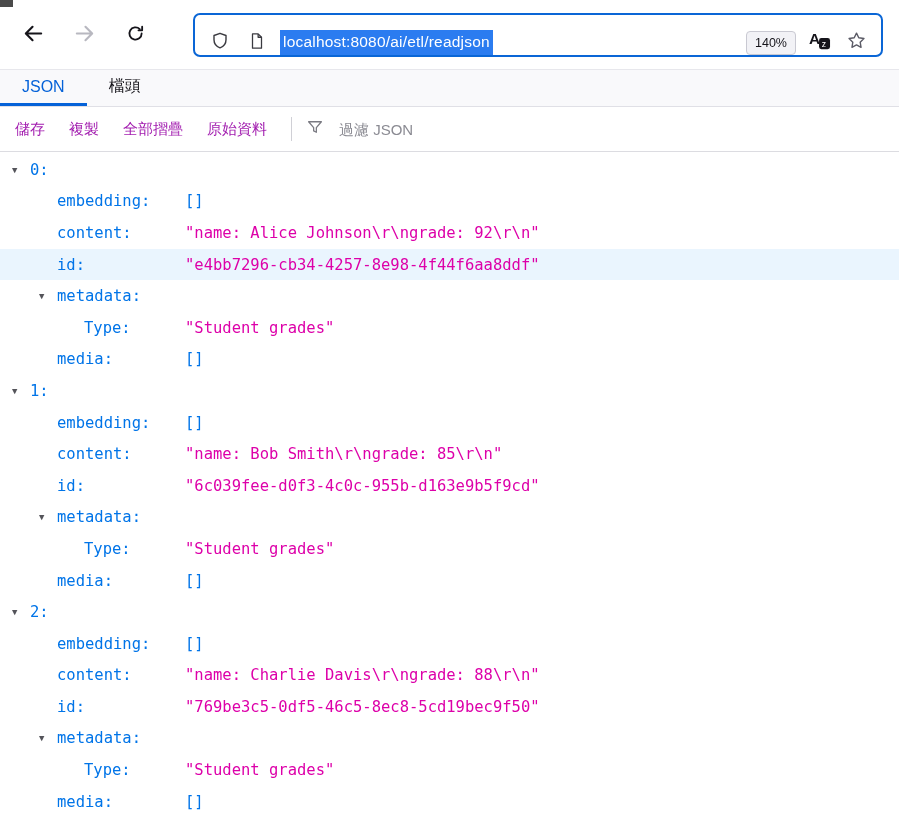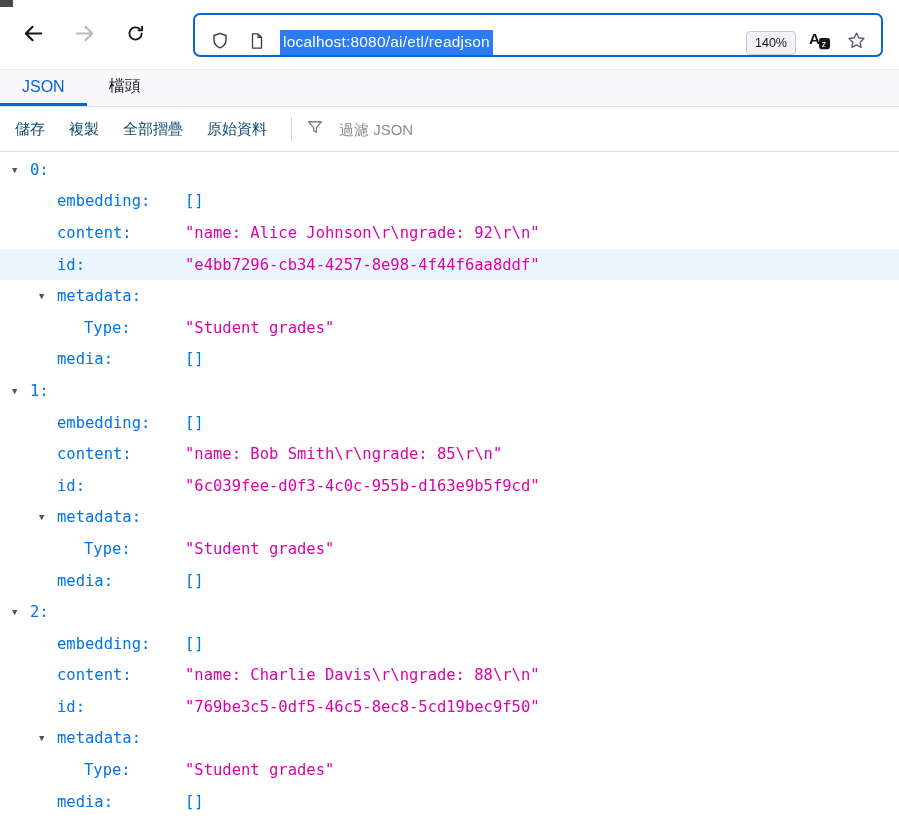--- a/index.html
+++ b/index.html
@@ -25,21 +25,21 @@
 
   
   .tabbar { height:37px; background:#f9f9fb; border-bottom:1px solid #e0e0e6; display:flex; }
   .vtab { display:flex; align-items:center; padding:0 22px; font-size:16px;
           color:#15141a; cursor:pointer; border-bottom:3px solid transparent; }
   .vtab.active { color:#0562d8; border-bottom-color:#0562d8; }
 
   
   .jtoolbar { height:45px; display:flex; align-items:center; background:#fff;
               border-bottom:1px solid #dcdce1; padding:0 15px; }
-  .tbtn { background:none; border:none; font-size:15px; color:#0c4a6e;
+  .tbtn { background:none; border:none; font-size:15px; color:#a21caf;
           font-family:inherit; margin-right:24px; cursor:pointer; }
   .sep { width:1px; height:24px; background:#d0d0d6; margin-right:14px; }
   .filter-wrap { display:flex; align-items:center; gap:15px; }
   .filter-input { border:none; outline:none; font-size:15px; color:#15141a;
                   width:220px; background:transparent; font-family:inherit; }
   .filter-input::placeholder { color:#8b8b93; }
 
   
   .tree { padding-top:2px; font-family:"DejaVu Sans Mono","Liberation Mono",monospace;
           font-size:15.5px; }

